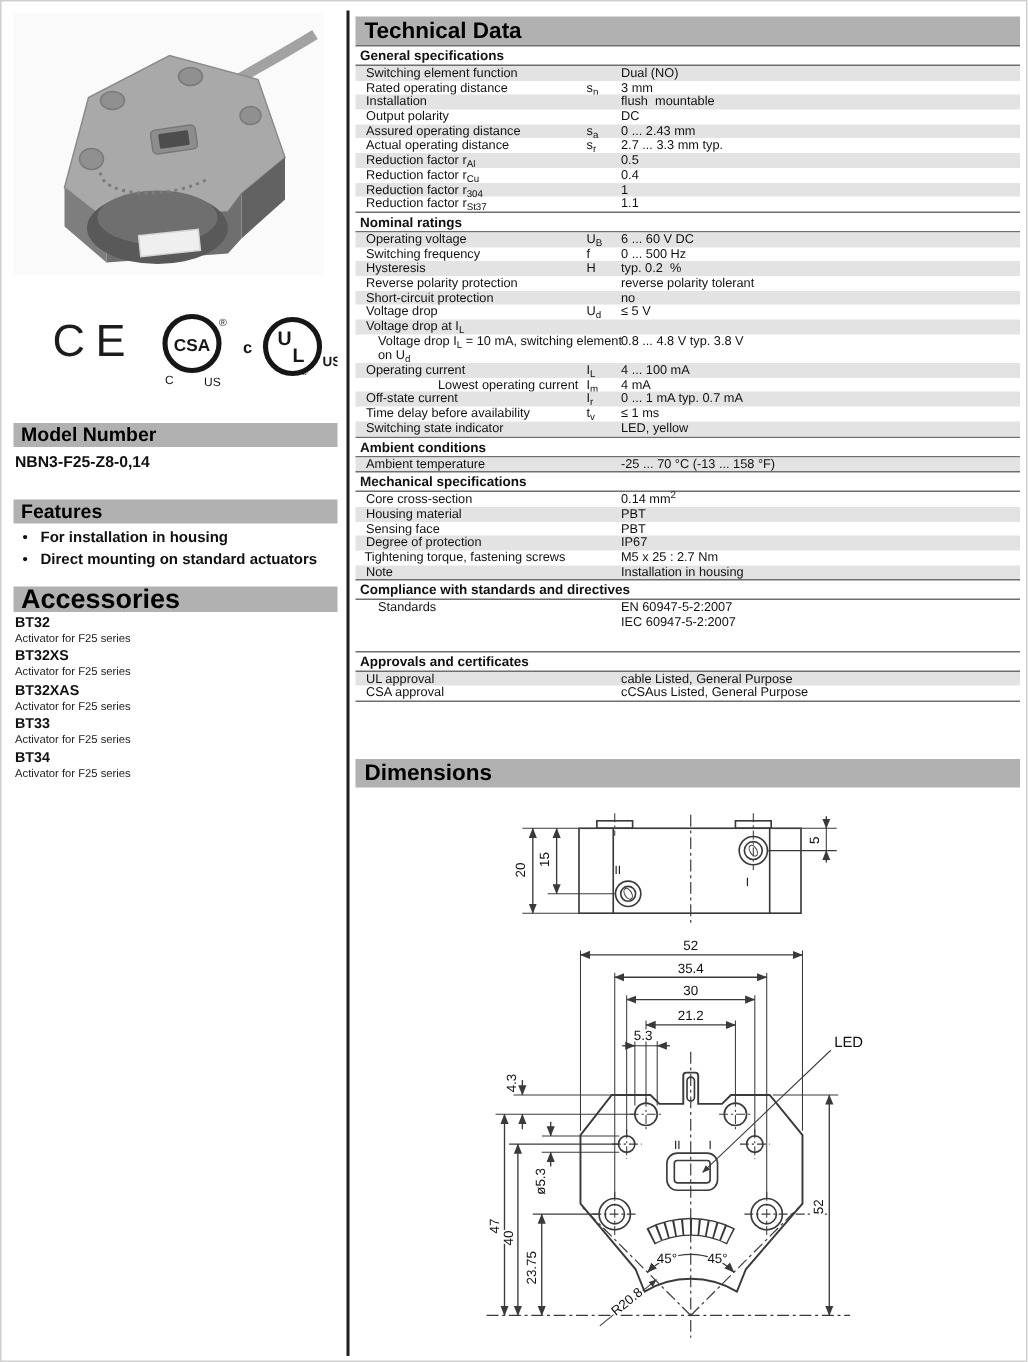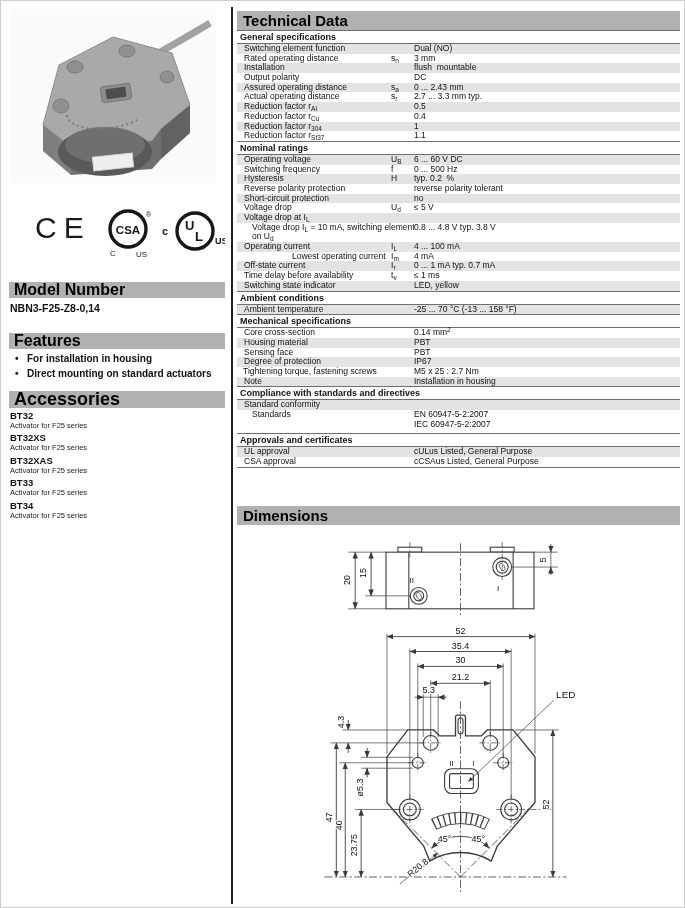--- a/index.html
+++ b/index.html
@@ -3,39 +3,39 @@
 <meta charset="utf-8">
 <style>
   html,body{margin:0;padding:0;background:#e9e9e9;font-family:"Liberation Sans",sans-serif;}
   #page{position:relative;width:685px;height:908px;background:#ffffff;border:1px solid #cfcfcf;
         box-sizing:border-box;overflow:hidden;color:#111;}
   #divider{position:absolute;left:230px;top:6px;width:2px;height:897px;background:#1f1f1f;}
 
   
   #leftcol{position:absolute;left:8px;top:0;width:216px;height:908px;}
   .lbar{position:absolute;left:0;width:216px;height:16px;line-height:16px;background:#b1b1b1;
-        font-size:16px;font-weight:bold;padding-left:5px;box-sizing:border-box;color:#000;}
+        font-size:13px;font-weight:bold;padding-left:5px;box-sizing:border-box;color:#000;}
   #model-number{position:absolute;left:1px;top:301px;font-size:10.5px;font-weight:bold;}
   .feat{position:absolute;left:6px;font-size:10px;font-weight:bold;line-height:12px;}
   .feat .bul{display:inline-block;width:12px;}
   .acc-name{font-size:9.5px;font-weight:bold;line-height:10px;}
   .acc-desc{font-size:7.5px;line-height:9px;color:#222;}
   .acc-item{position:absolute;left:1px;}
   #ce-mark{position:absolute;left:26px;top:210px;font-size:30px;letter-spacing:7px;color:#1c1c1c;}
 
   
   #rightcol{position:absolute;left:236px;top:0;width:443px;height:908px;}
   .rbar{position:absolute;left:0;width:443px;height:19px;line-height:19px;background:#b1b1b1;
         font-size:15px;font-weight:bold;padding-left:6px;box-sizing:border-box;color:#000;}
   #tech-bar{top:10px;}
   #dims-bar{top:505px;}
   #tech-body{position:absolute;left:0;top:29px;width:443px;}
   .thead{font-size:9px;font-weight:bold;line-height:12px;height:12px;border-top:1px solid #6e6e6e;
          border-bottom:1px solid #6e6e6e;padding-left:3px;}
-  .thead.gap{margin-top:4px;}
+  .thead.gap{margin-top:14px;}
   .trow{position:relative;font-size:8.5px;line-height:9.7px;}
   .trow.shade{background:#e3e3e3;}
   .tlabel{position:absolute;top:0;white-space:pre;}
   .tsym{position:absolute;left:154px;top:0;}
   .tval{position:absolute;left:177px;top:0;white-space:pre;}
   .trow sub{font-size:6.5px;vertical-align:-2px;line-height:0;}
   .trow sup{font-size:6.5px;vertical-align:3px;line-height:0;}
   #endrule{height:0;border-top:1px solid #6e6e6e;}
 
   
@@ -265,31 +265,28 @@
         </div>
         <div class="trow" style="height: 9.7px;">
           <span class="tlabel" style="left: 6px;">Tightening torque, fastening screws</span>
           <span class="tval">M5 x 25 : 2.7 Nm</span>
         </div>
         <div class="trow shade" style="height: 9.7px;">
           <span class="tlabel" style="left: 7px;">Note</span>
           <span class="tval">Installation in housing</span>
         </div>
         <div class="thead">Compliance with standards and directives</div>
-        <div class="trow shade" style="height: 9.7px;">
-          <span class="tlabel" style="left: 7px;">Standard conformity</span>
-        </div>
         <div class="trow" style="height: 19.4px;">
           <span class="tlabel" style="left: 15px;">Standards</span>
           <span class="tval">EN 60947-5-2:2007<br>IEC 60947-5-2:2007</span>
         </div>
         <div class="thead gap">Approvals and certificates</div>
         <div class="trow shade" style="height: 9.7px;">
           <span class="tlabel" style="left: 7px;">UL approval</span>
-          <span class="tval">cULus Listed, General Purpose</span>
+          <span class="tval">cable Listed, General Purpose</span>
         </div>
         <div class="trow" style="height: 9.7px;">
           <span class="tlabel" style="left: 7px;">CSA approval</span>
           <span class="tval">cCSAus Listed, General Purpose</span>
         </div>
         <div id="endrule"></div>
       </div>
 
     <div id="dims-bar" class="rbar">Dimensions</div>
 

